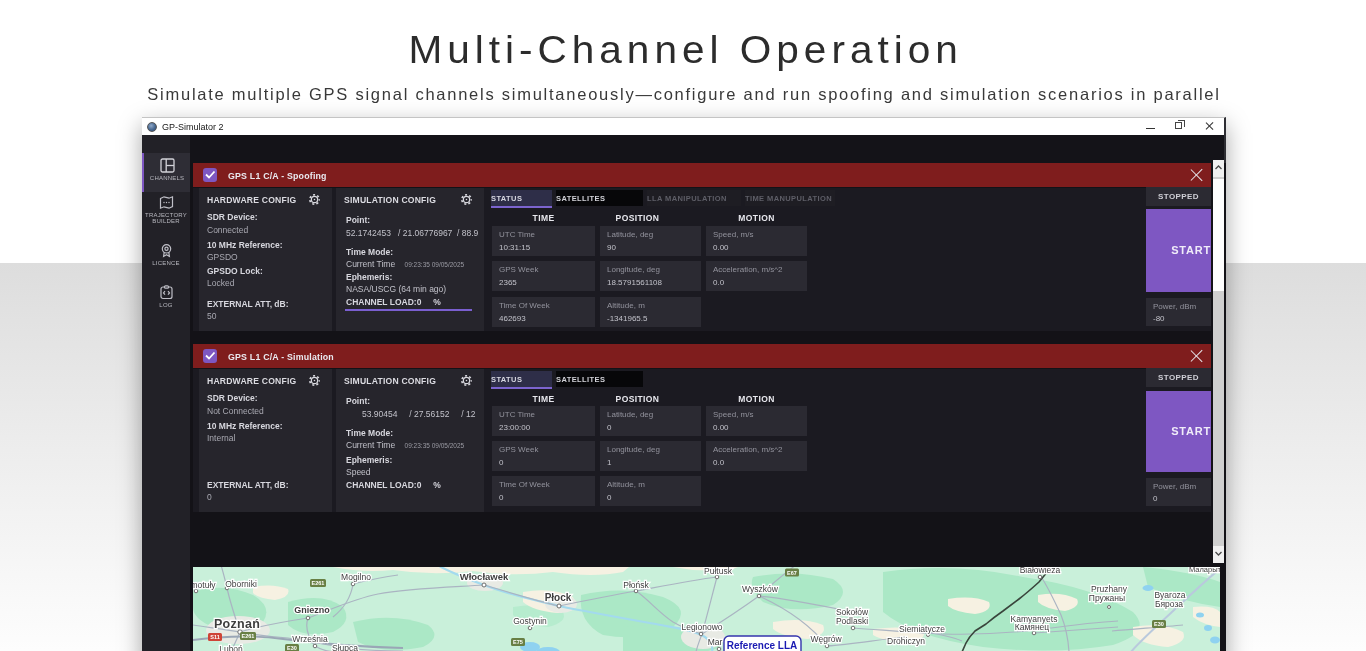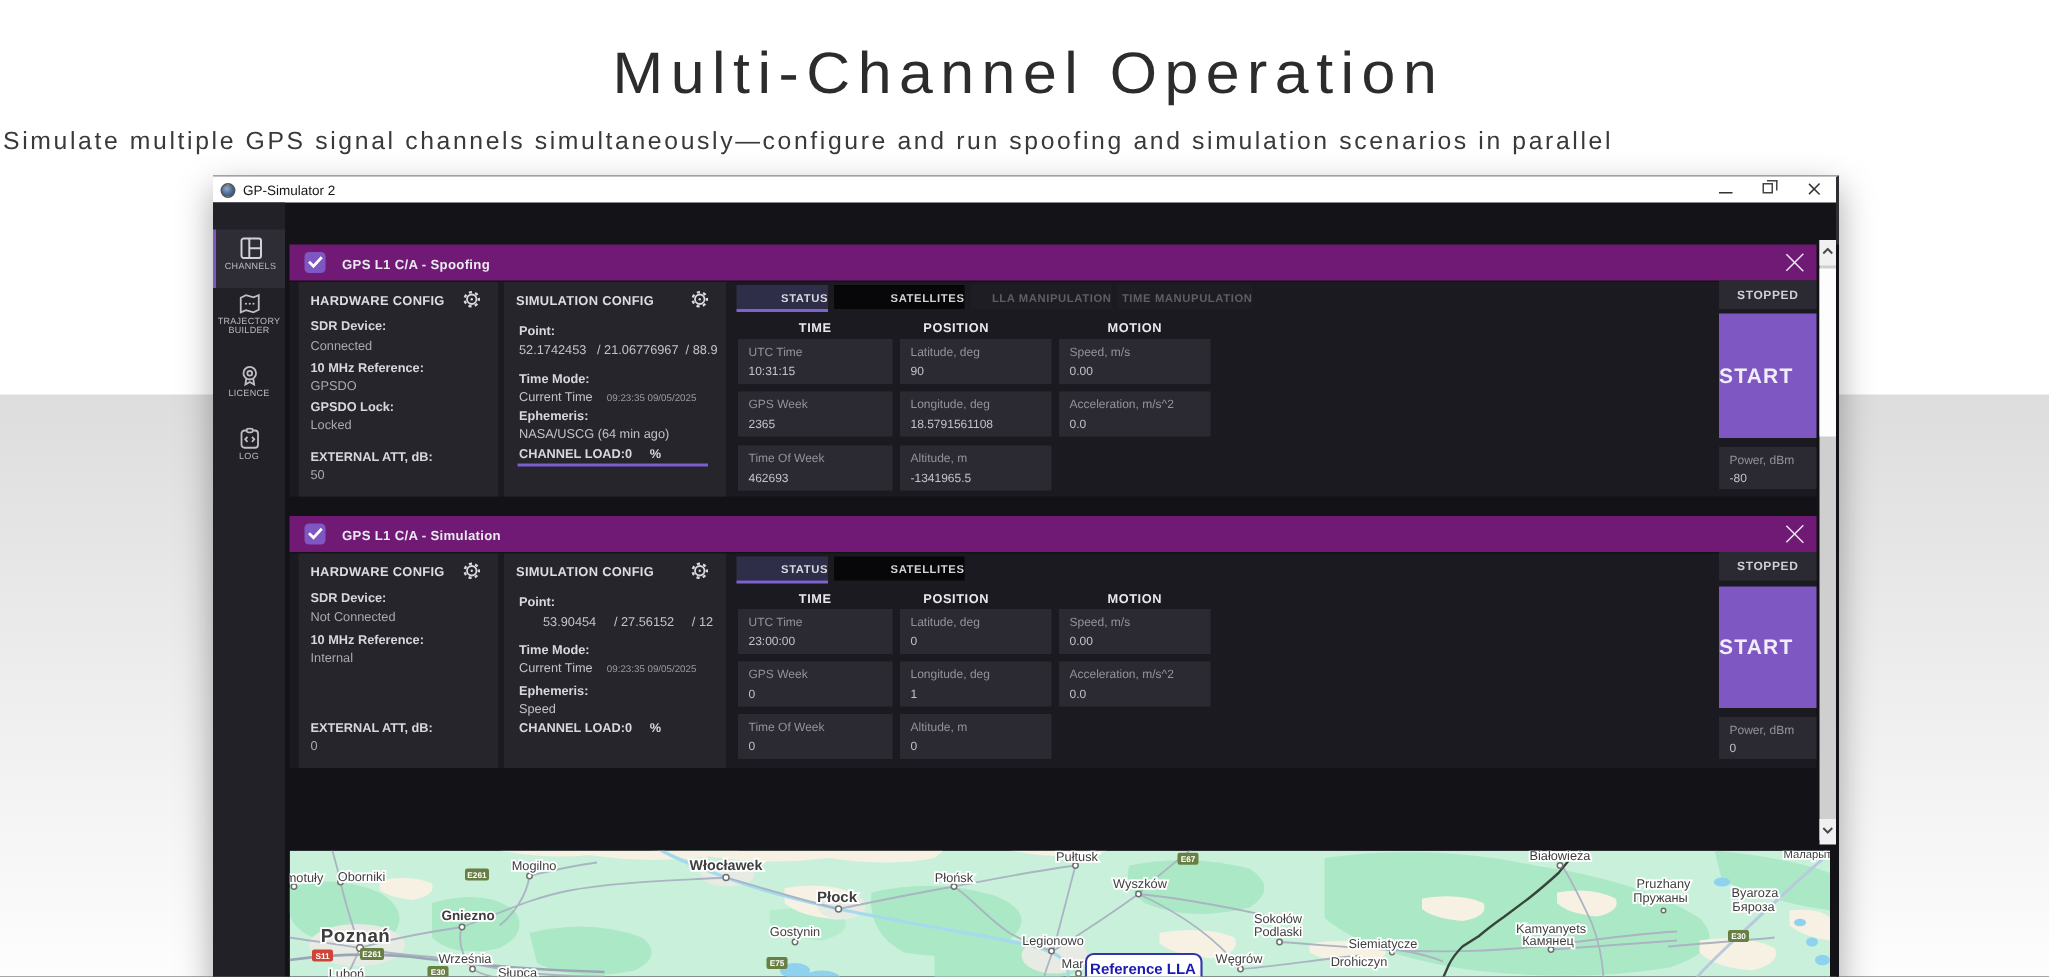--- a/index.html
+++ b/index.html
@@ -1,62 +1,62 @@
 <!DOCTYPE html>
 <html><head>
 <meta charset="utf-8">
 <style>
 *{margin:0;padding:0;box-sizing:border-box}
 html,body{width:1366px;height:651px;overflow:hidden}
 body{font-family:"Liberation Sans",sans-serif;background:#ffffff;position:relative}
 .band{position:absolute;left:0;top:263px;width:1366px;height:388px;background:linear-gradient(180deg,#dddddd 0%,#ececec 45%,#fafafa 90%,#fdfdfd 100%)}
 h1{position:absolute;left:0;top:28px;width:1366px;text-align:center;font-size:39px;font-weight:400;letter-spacing:4.8px;color:#2c2c2c;text-indent:5px;transform:scaleX(1.04);transform-origin:center}
-.sub{position:absolute;left:0;top:85px;width:1366px;text-align:left;font-size:16.5px;letter-spacing:1.75px;color:#393939;text-indent:2px}
+.sub{position:absolute;left:0;top:85px;width:1366px;text-align:center;font-size:16.5px;letter-spacing:1.75px;color:#393939;text-indent:2px}
 .win{position:absolute;left:142px;top:117px;width:1084px;height:626px;background:#141318;box-shadow:0 8px 22px rgba(0,0,0,.35);border-top:1px solid #c4c4c4;border-right:2px solid #2e2e33}
 .tbar{position:absolute;left:0;top:0;width:1082px;height:17px;background:#fff}
 .appicon{position:absolute;left:5px;top:3.5px;width:10px;height:10px;border-radius:50%;background:radial-gradient(circle at 40% 35%,#8fa8c8 0%,#47678f 55%,#2c4a74 100%);border:1px solid #555}
 .ttext{position:absolute;left:20px;top:3.5px;font-size:9px;color:#161616}
 .wmin{position:absolute;left:1004px;top:10px;width:9px;height:1.3px;background:#333}
 .wmax{position:absolute;left:1033px;top:4px;width:7px;height:7px;border:1.2px solid #444;background:#fff}
 .wmax:before{content:"";position:absolute;left:1.5px;top:-3.5px;width:6px;height:6px;border:1.2px solid #444;border-left:none;border-bottom:none}
 .wclose{position:absolute;left:1062px;top:2px;width:12px;height:12px}
 .wclose:before,.wclose:after{content:"";position:absolute;left:5.4px;top:1px;width:1.3px;height:10px;background:#333}
 .wclose:before{transform:rotate(45deg)}
 .wclose:after{transform:rotate(-45deg)}
 .side{position:absolute;left:0;top:17px;width:48px;height:517px;background:#222127}
 .nav{position:absolute;left:0;width:48px;text-align:center;color:#b9b9c0;font-size:6px;letter-spacing:.2px}
 .nav.sel{background:#2e2d35;border-left:2.5px solid #7e57c2}
 .nav svg{display:block;margin:0 auto 2px auto}
 .toolbar{position:absolute;left:48px;top:17px;width:1036px;height:28px;background:#1a191f}
 .pbtn{position:absolute;background:#7f58c3;color:#ddd3f0;font-size:8px;font-weight:bold;letter-spacing:.6px;text-align:center;line-height:24px;height:24px}
 .content{position:absolute;left:48px;top:45px;width:1036px;height:489px;background:#131217}
 .card{position:absolute;left:3px;width:1018px;height:168px}
 .cardbg{position:absolute;left:0;top:25px;width:1018px;height:143px;background:#1b1a21}
-.chead{position:absolute;left:0;top:0;width:1018px;height:24px;background:#701a75}
+.chead{position:absolute;left:0;top:0;width:1018px;height:24px;background:#7f1d1d}
 .cbox{position:absolute;left:10px;top:5px;width:14px;height:14px;background:#7e57c2;border-radius:3px}
 .cbox svg{position:absolute;left:1.5px;top:2px}
 .ctitle{position:absolute;left:35px;top:7.5px;font-size:8.8px;font-weight:bold;color:#eaeaf0;letter-spacing:.2px}
 .cx{position:absolute;left:996px;top:4px;width:16px;height:16px}
 .cx:before,.cx:after{content:"";position:absolute;left:7.3px;top:0px;width:1.4px;height:16px;background:#e8e8ee}
 .cx:before{transform:rotate(45deg)}
 .cx:after{transform:rotate(-45deg)}
 .panel{position:absolute;top:25px;height:143px;background:#26252c}
 .ptitle{position:absolute;left:8px;top:7px;font-size:8.6px;font-weight:bold;color:#dcdce2;letter-spacing:.2px}
 .gear{position:absolute;top:5px}
 .ln{position:absolute;left:8px;white-space:nowrap}
 .k{font-size:8.5px;font-weight:bold;color:#d7d7de}
 .v{font-size:8.5px;color:#a9a9b2}
-.tab{position:absolute;top:27px;height:16px;font-size:7.5px;font-weight:bold;text-align:right;letter-spacing:.4px}
+.tab{position:absolute;top:27px;height:16px;font-size:7.5px;font-weight:bold;text-align:left;letter-spacing:.4px}
 .tab span{display:block;margin-top:4px}
 .colhdr{position:absolute;top:50px;font-size:8.5px;font-weight:bold;color:#e8e8ee;text-align:center;letter-spacing:.4px}
 .fbox{position:absolute;width:103px;height:30px;background:#2b2a32}
 .fbox .l{position:absolute;left:7px;top:4px;font-size:8px;color:#93939d;white-space:nowrap}
 .fbox .d{position:absolute;left:7px;top:17px;font-size:8px;color:#c2c2ca;white-space:nowrap}
 .stopped{position:absolute;left:953px;top:24px;width:65px;height:19px;background:#2b2a32;color:#cfcfd6;font-size:8px;font-weight:bold;text-align:center;line-height:19px;letter-spacing:.4px}
-.start{position:absolute;left:953px;top:46px;width:65px;height:83px;background:#7e57c2;color:#f0ecf9;font-size:14px;font-weight:bold;text-align:left;line-height:83px;letter-spacing:.8px}
+.start{position:absolute;left:953px;top:46px;width:65px;height:83px;background:#7e57c2;color:#f0ecf9;font-size:11px;font-weight:bold;text-align:right;line-height:83px;letter-spacing:.8px}
 .power{position:absolute;left:953px;top:135px;width:65px;height:28px;background:#2b2a32}
 .power .l{position:absolute;left:7px;top:4px;font-size:8px;color:#93939d}
 .power .d{position:absolute;left:7px;top:16px;font-size:8px;color:#c2c2ca}
 .sbar{position:absolute;left:1023px;top:-3px;width:11px;height:400px;background:#cfcfcf}
 .sarr{position:absolute;left:0;width:11px;height:17px;background:#f0f0f0}
 .sarr svg{display:block;margin:5px auto 0 auto}
 .sthumb{position:absolute;left:0;top:19px;width:11px;height:112px;background:#fdfdfd}
 .map{position:absolute;left:3px;top:404px;width:1027px;height:85px;overflow:hidden}
 </style>
 </head>

